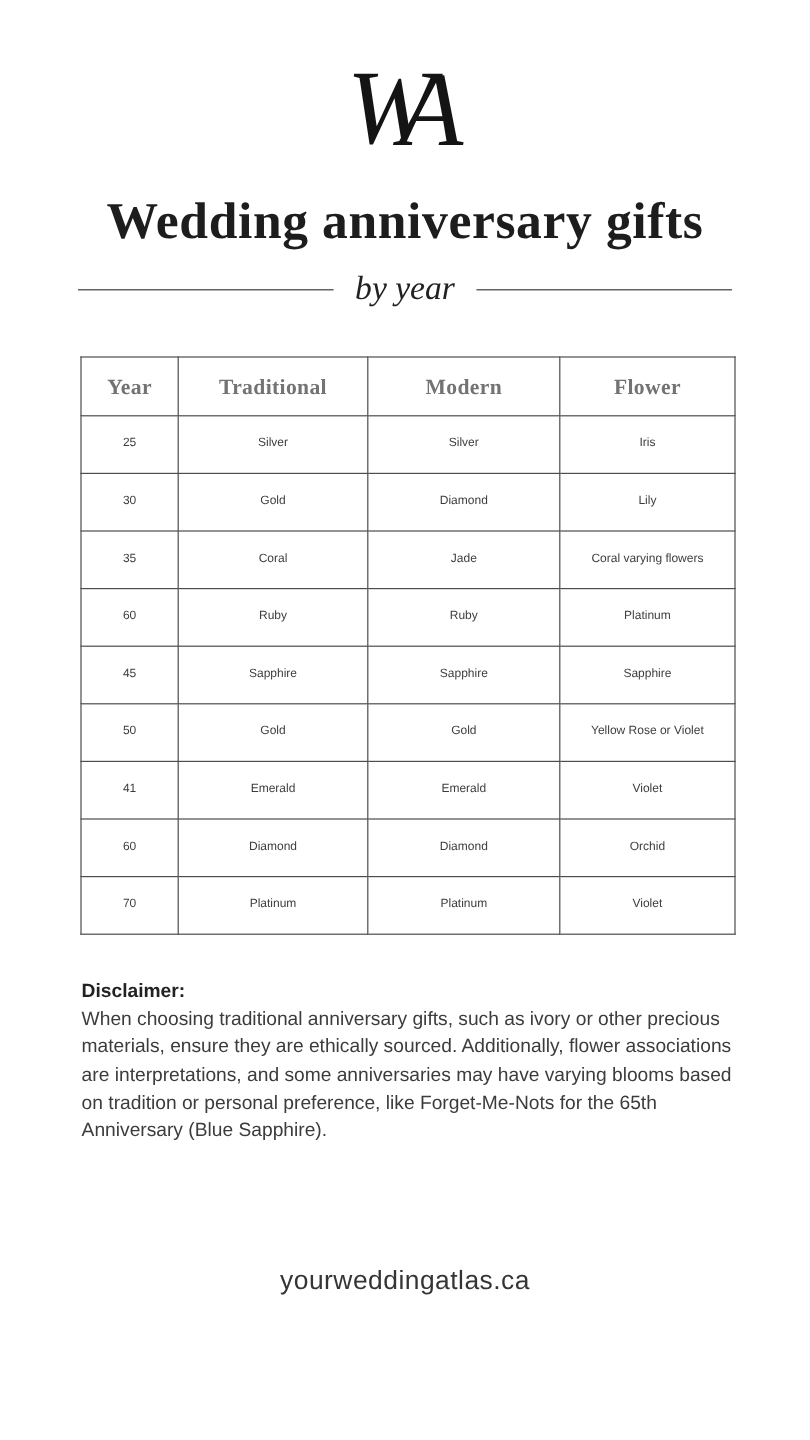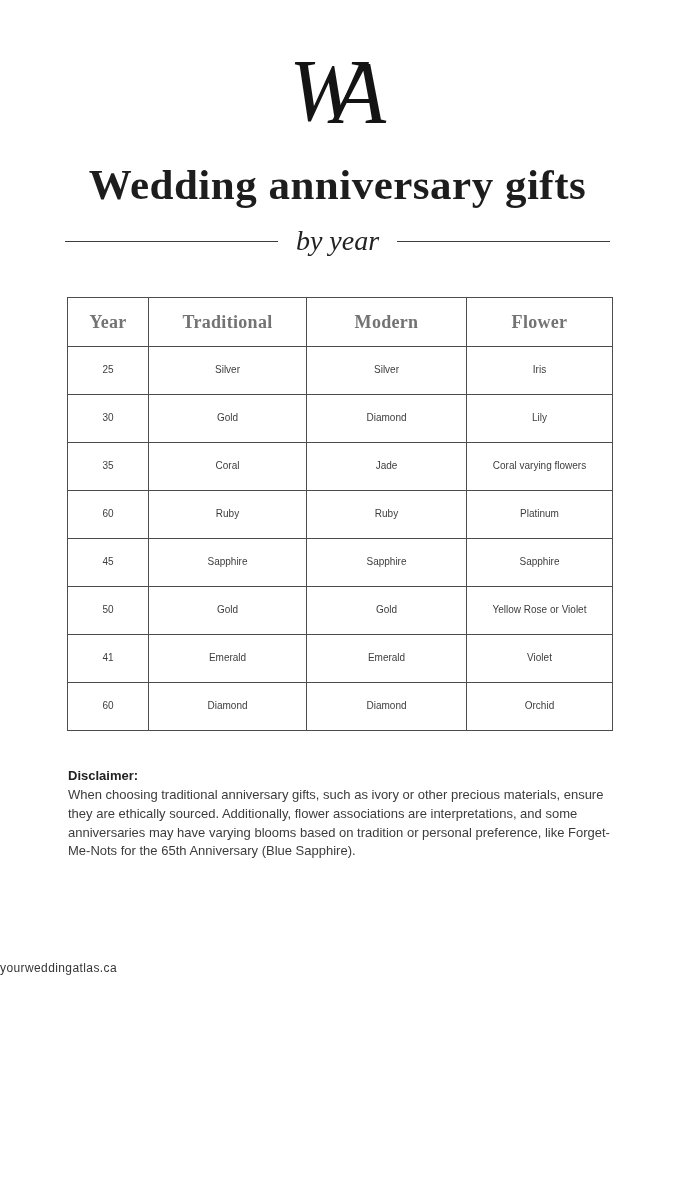--- a/index.html
+++ b/index.html
@@ -85,30 +85,31 @@
   td {
     font-size: 10px;
     line-height: 1.45;
     color: #3d3d3d;
   }
 
   
   .disclaimer {
     margin: 36px 0 0 68px;
     width: 552px;
-    font-size: 13px;
+    font-size: 16px;
     line-height: 1.45;
     color: #3c3c3c;
   }
   .disclaimer-label { font-weight: 700; color: #222222; }
 
   
   .footer {
     margin-top: 100px;
-    font-size: 12px;
+    text-align: center;
+    font-size: 22px;
     letter-spacing: 0.4px;
     color: #353535;
   }
 </style>
 </head>
 <body>
 
 <div class="logo">
   <span class="logo-w">W</span>
   <span class="logo-a">A</span>
@@ -180,20 +181,26 @@
           <td>Emerald</td>
           <td>Emerald</td>
           <td>Violet</td>
         </tr>
         <tr>
           <td>60</td>
           <td>Diamond</td>
           <td>Diamond</td>
           <td>Orchid</td>
         </tr>
+        <tr>
+          <td>70</td>
+          <td>Platinum</td>
+          <td>Platinum</td>
+          <td>Violet</td>
+        </tr>
       </tbody>
   </table>
 </div>
 
 <div class="disclaimer">
   <div class="disclaimer-label">Disclaimer:</div>
   <div class="disclaimer-text">When choosing traditional anniversary gifts, such as ivory or other precious materials, ensure they are ethically sourced. Additionally, flower associations are interpretations, and some anniversaries may have varying blooms based on tradition or personal preference, like Forget-Me-Nots for the 65th Anniversary (Blue Sapphire).</div>
 </div>
 
 <div class="footer">yourweddingatlas.ca</div>

